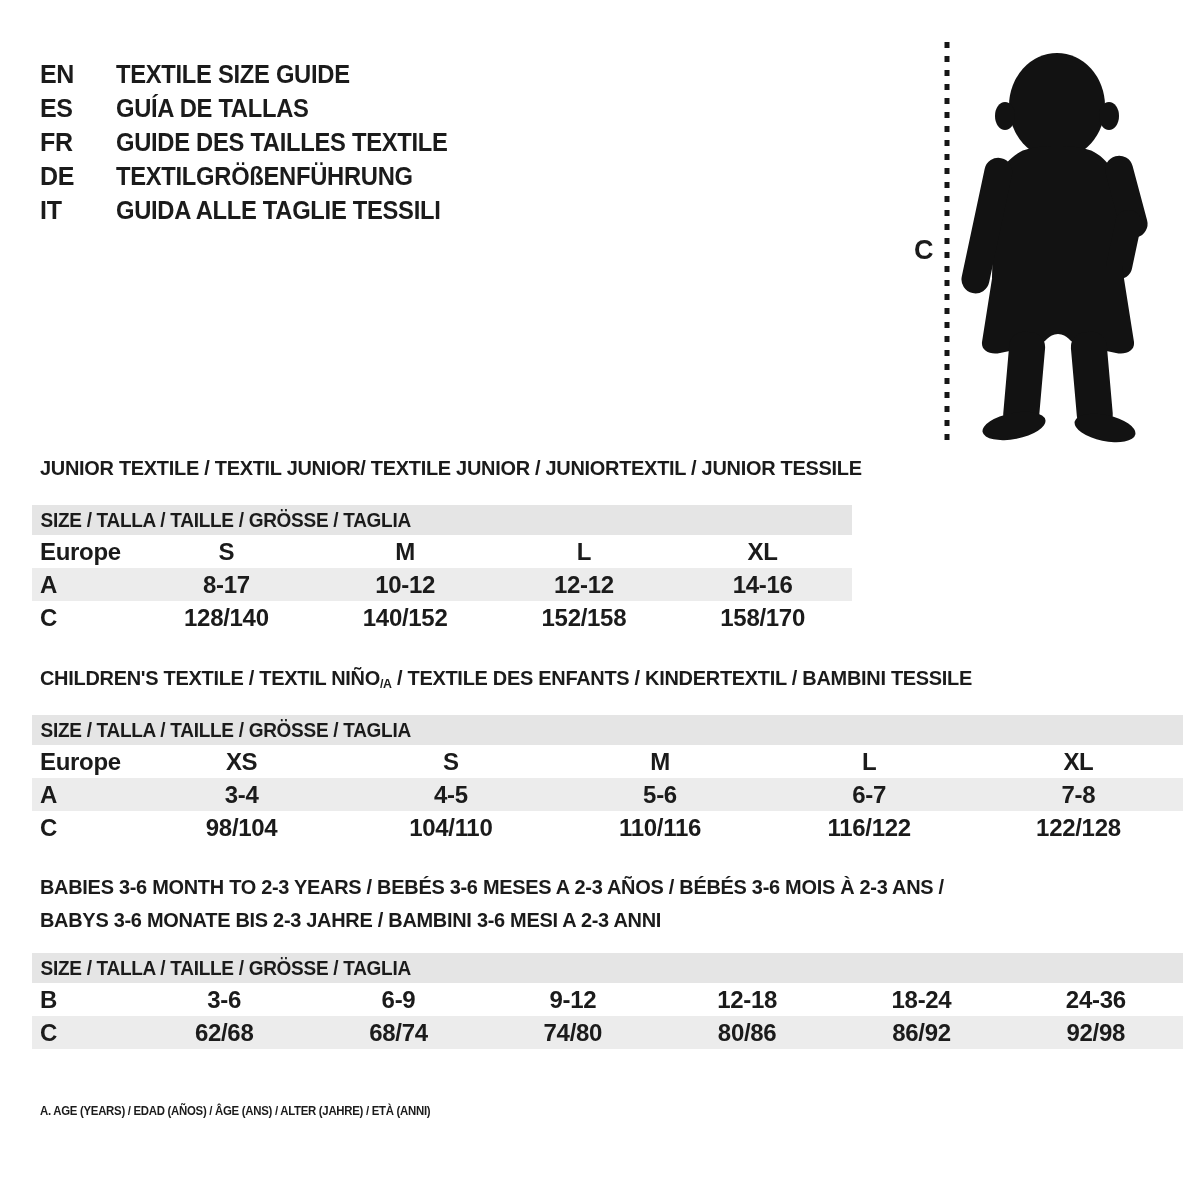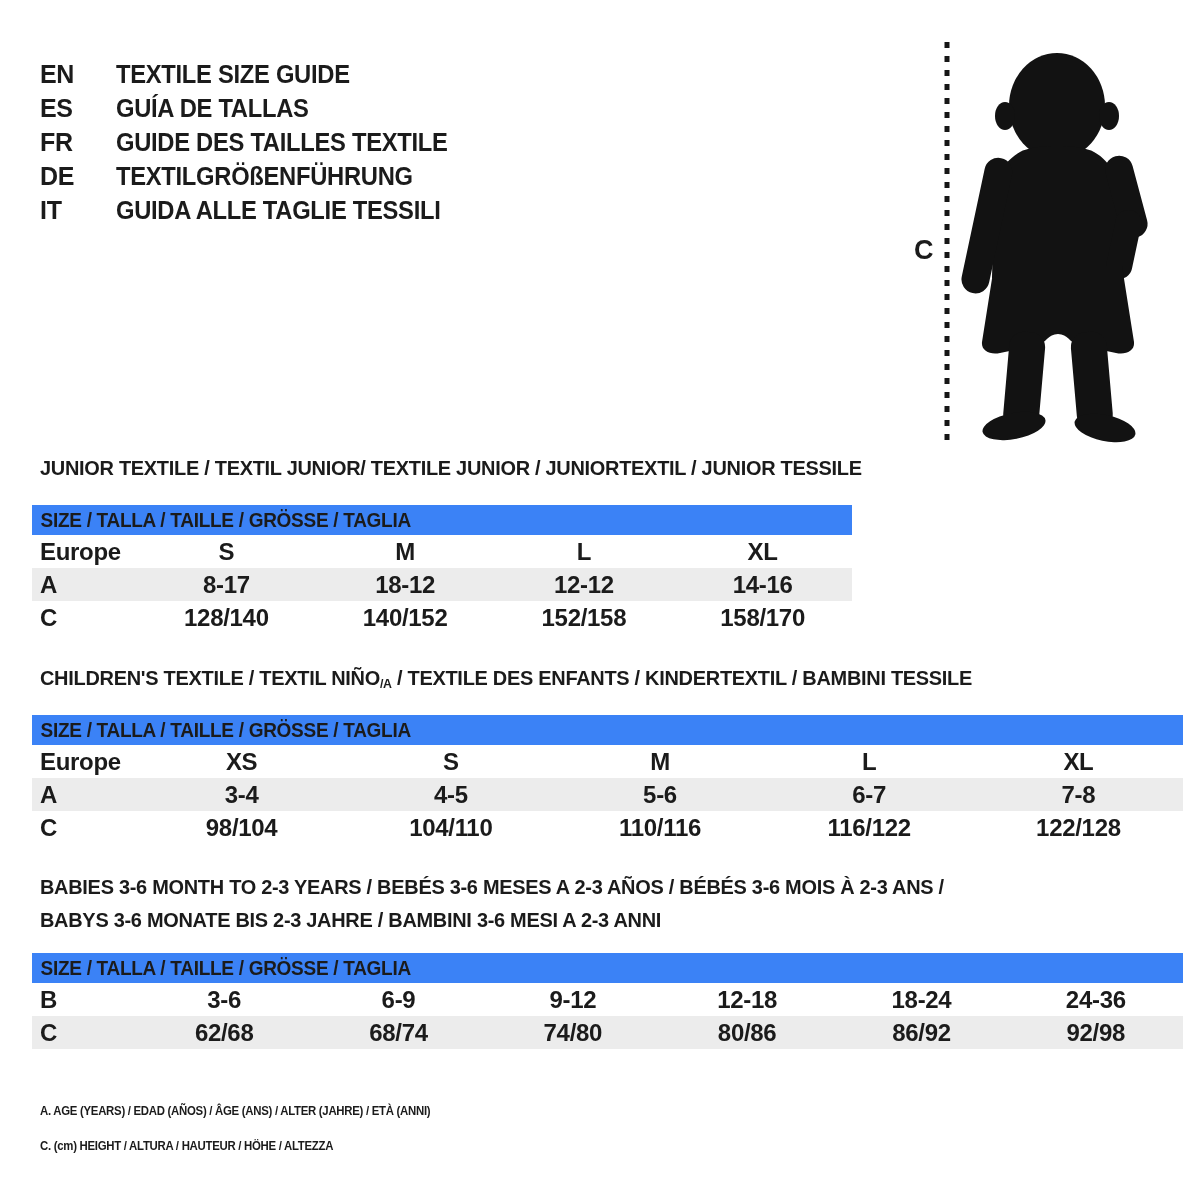--- a/index.html
+++ b/index.html
@@ -26,21 +26,21 @@
   .silhouette{position:absolute;left:58px;top:16px;}
 
   
   .ttl{position:absolute;left:40px;font-size:21px;font-weight:bold;letter-spacing:-0.3px;
     white-space:nowrap;display:inline-block;transform:scaleX(0.95);transform-origin:0 50%;}
   .ttl .subsz{font-size:13px;vertical-align:-3px;font-weight:bold;}
   .ttl2{line-height:33px;}
 
   
   .size-table{position:absolute;left:32px;}
-  .thead{height:30px;background:#3b82f6;display:flex;align-items:center;
+  .thead{height:30px;background:#e5e5e5;display:flex;align-items:center;
     font-size:20px;font-weight:bold;letter-spacing:-0.3px;}
   .thead .thead-label{padding-left:9px;display:inline-block;transform:scaleX(0.95);transform-origin:0 50%;white-space:nowrap;}
   .trow{display:flex;align-items:center;height:33px;font-size:24px;font-weight:bold;letter-spacing:-0.3px;}
   .trow.shaded{background:#ececec;}
   .rlabel{width:105px;padding-left:8px;box-sizing:border-box;}
   .cell{flex:1;text-align:center;}
 
   .w-junior{width:820px;}
   .w-full{width:1151px;}
   .t-junior{top:481px;}
@@ -122,21 +122,21 @@
     <div class="trow">
       <span class="rlabel">Europe</span>
       <span class="cell">S</span>
       <span class="cell">M</span>
       <span class="cell">L</span>
       <span class="cell">XL</span>
     </div>
     <div class="trow shaded">
       <span class="rlabel">A</span>
       <span class="cell">8-17</span>
-      <span class="cell">18-12</span>
+      <span class="cell">10-12</span>
       <span class="cell">12-12</span>
       <span class="cell">14-16</span>
     </div>
     <div class="trow">
       <span class="rlabel">C</span>
       <span class="cell">128/140</span>
       <span class="cell">140/152</span>
       <span class="cell">152/158</span>
       <span class="cell">158/170</span>
     </div>
@@ -198,18 +198,15 @@
       <span class="cell">80/86</span>
       <span class="cell">86/92</span>
       <span class="cell">92/98</span>
     </div>
   </div>
 
   <div class="legend">
     <div class="legend-line">
         <span>A. AGE (YEARS) / EDAD (AÑOS) / ÂGE (ANS) / ALTER (JAHRE) / ETÀ (ANNI)</span>
       </div>
-    <div class="legend-line">
-        <span>C. (cm) HEIGHT / ALTURA / HAUTEUR / HÖHE / ALTEZZA</span>
-      </div>
   </div>
 
 </div>
 
 </body></html>

